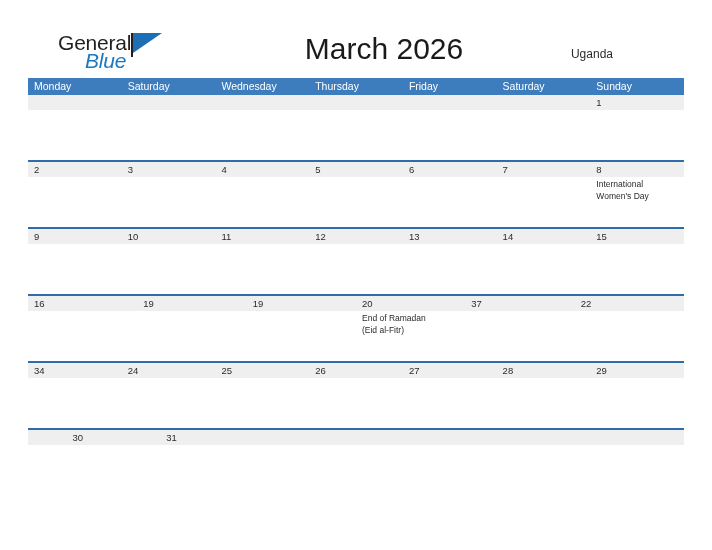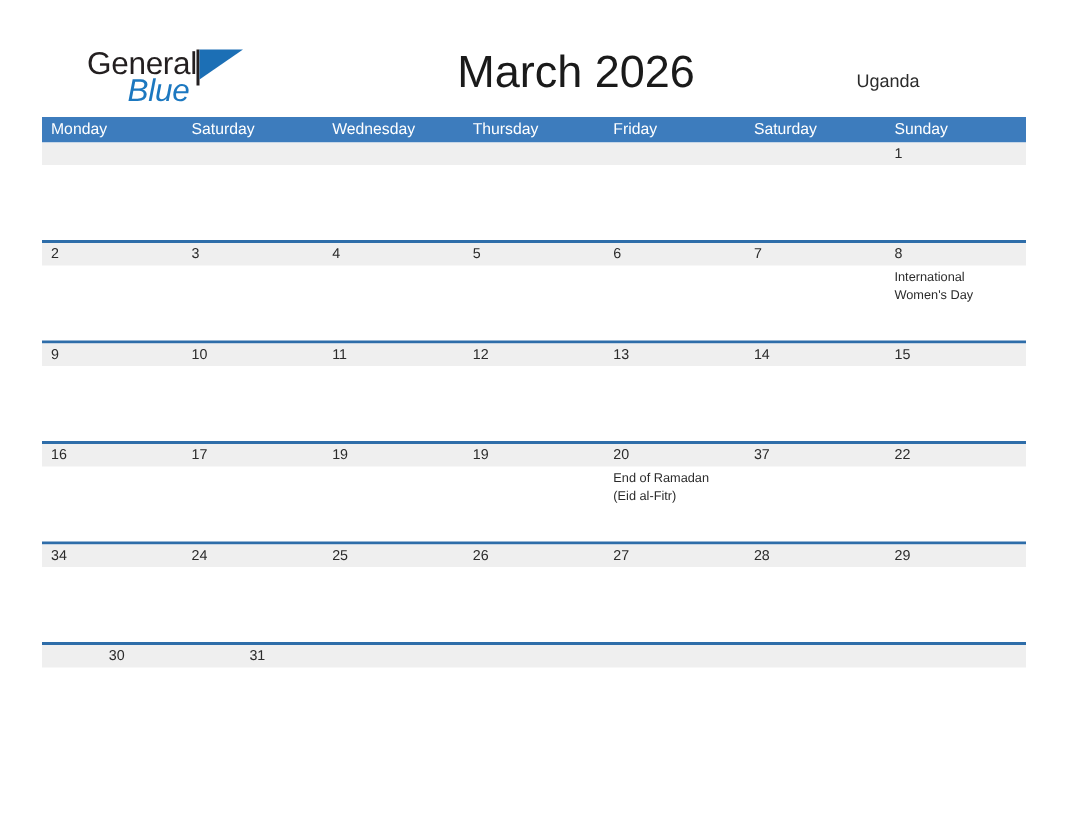--- a/index.html
+++ b/index.html
@@ -282,23 +282,20 @@
           </div>
         </div>
       </div>
       <div class="week-row">
         <div class="week-body">
           <div class="day-num-strip"></div>
           <div class="day-cell">
             <span class="day-num">16</span>
           </div>
           <div class="day-cell">
-            <span class="day-num">17</span>
-          </div>
-          <div class="day-cell">
             <span class="day-num">19</span>
           </div>
           <div class="day-cell">
             <span class="day-num">19</span>
           </div>
           <div class="day-cell">
             <span class="day-num">20</span>
             <div class="day-events">
               <div class="event">End of Ramadan</div>
               <div class="event">(Eid al-Fitr)</div>

